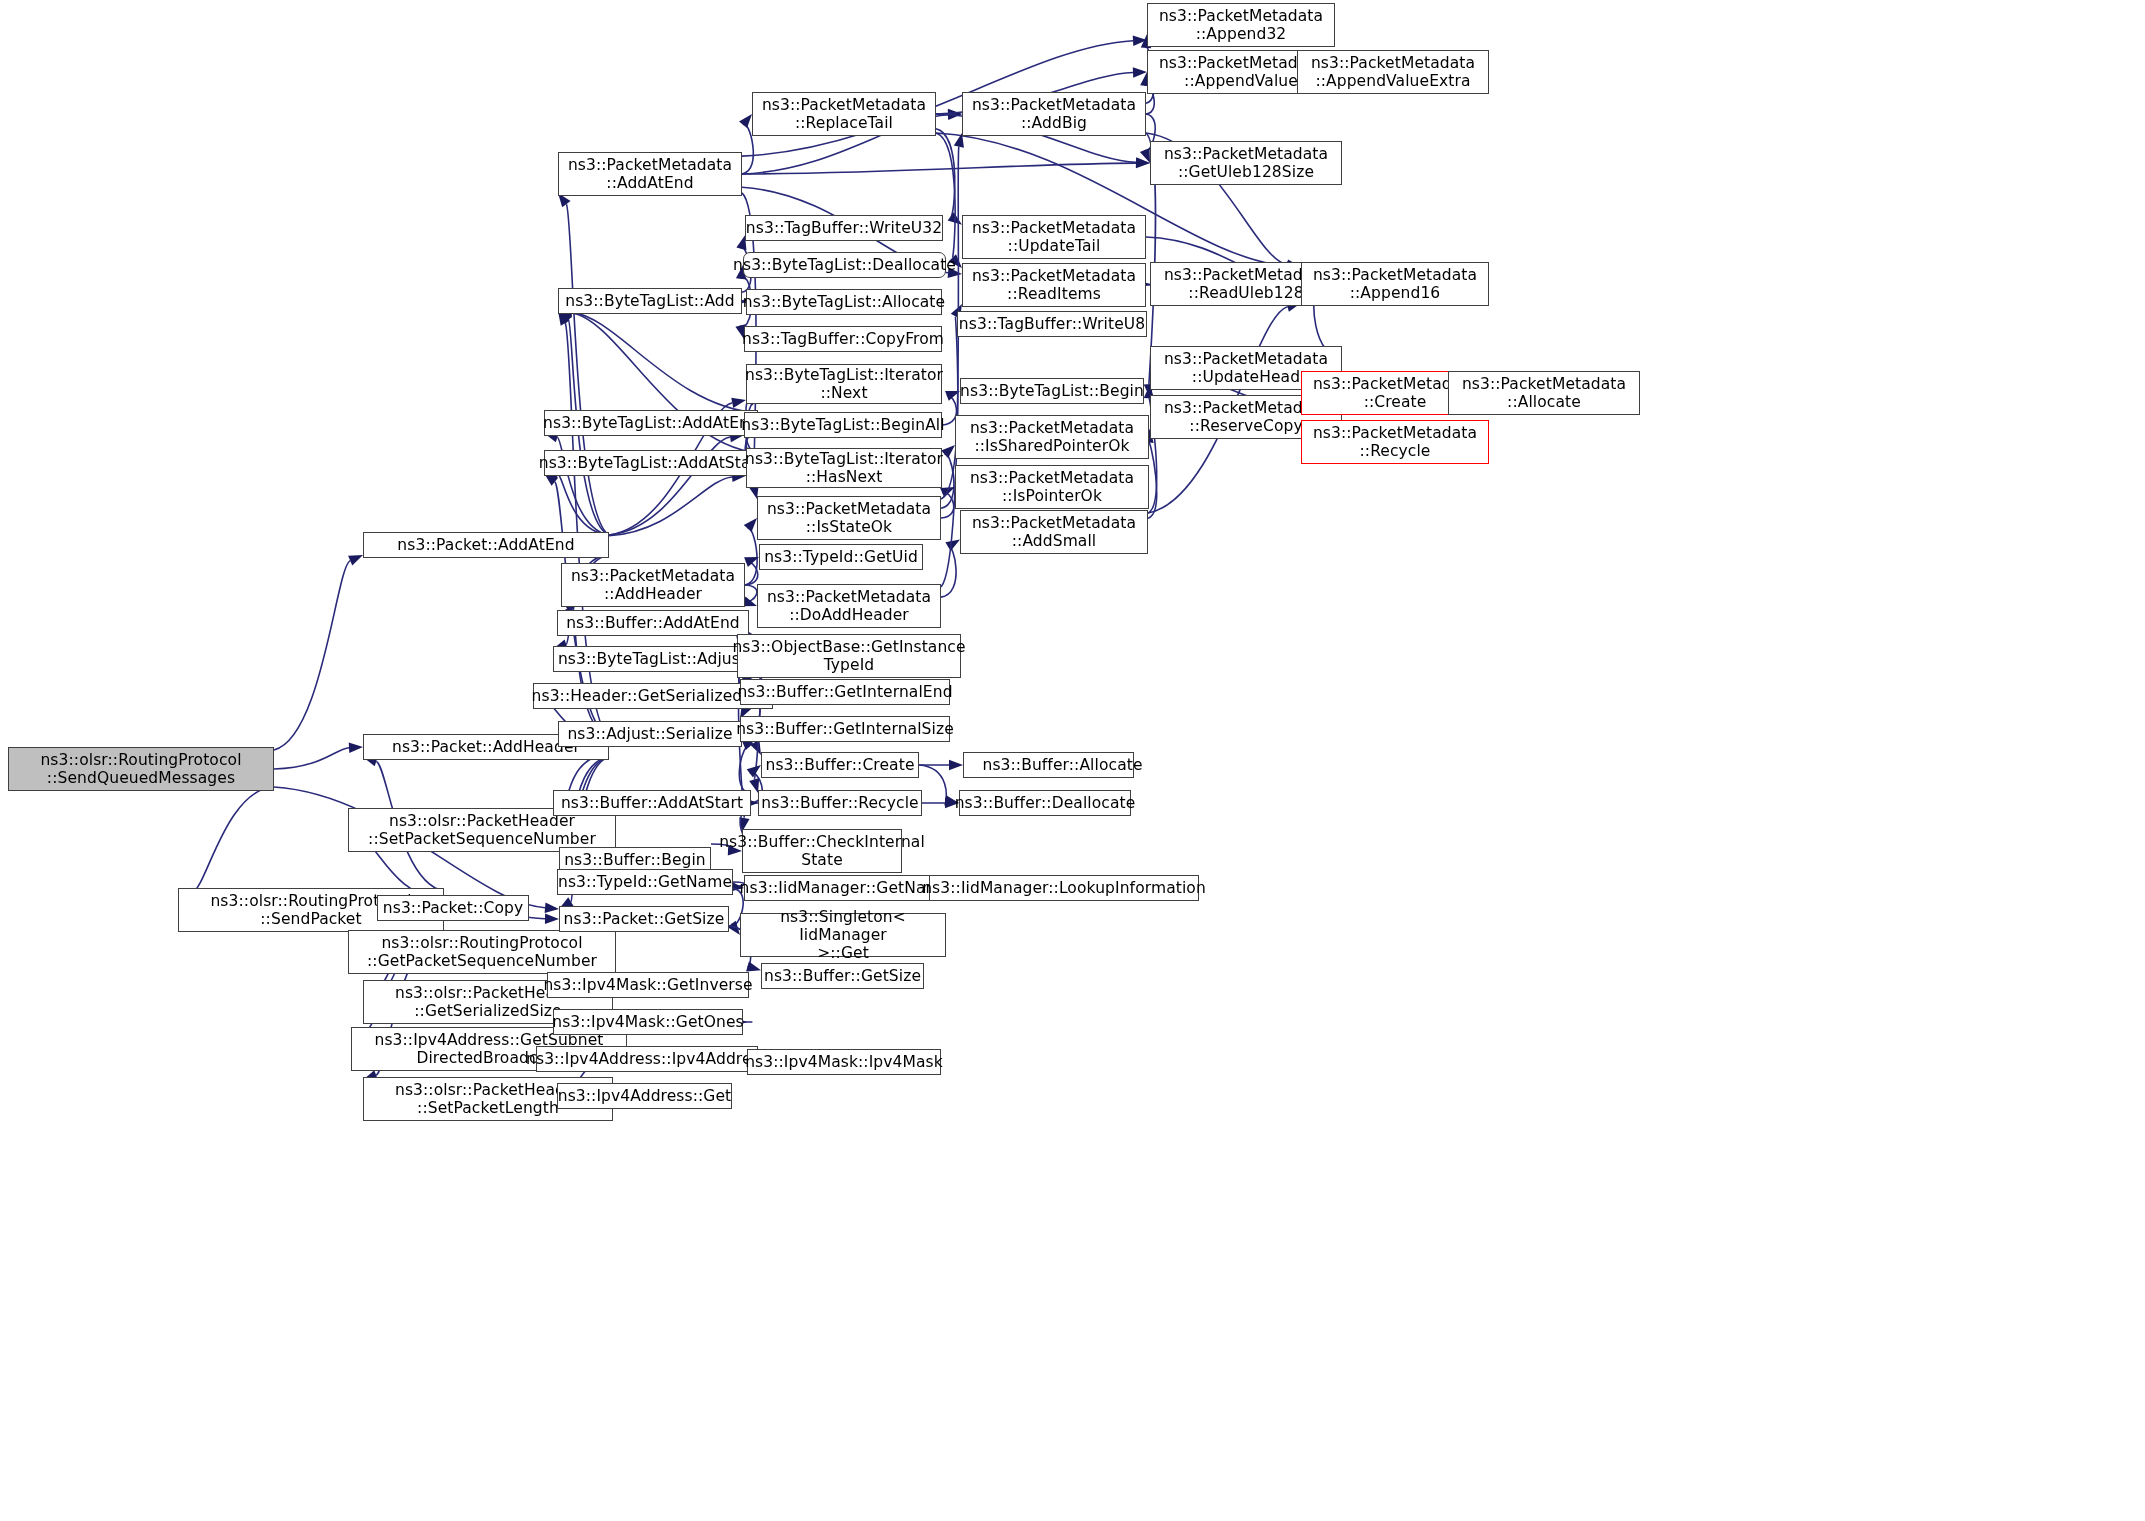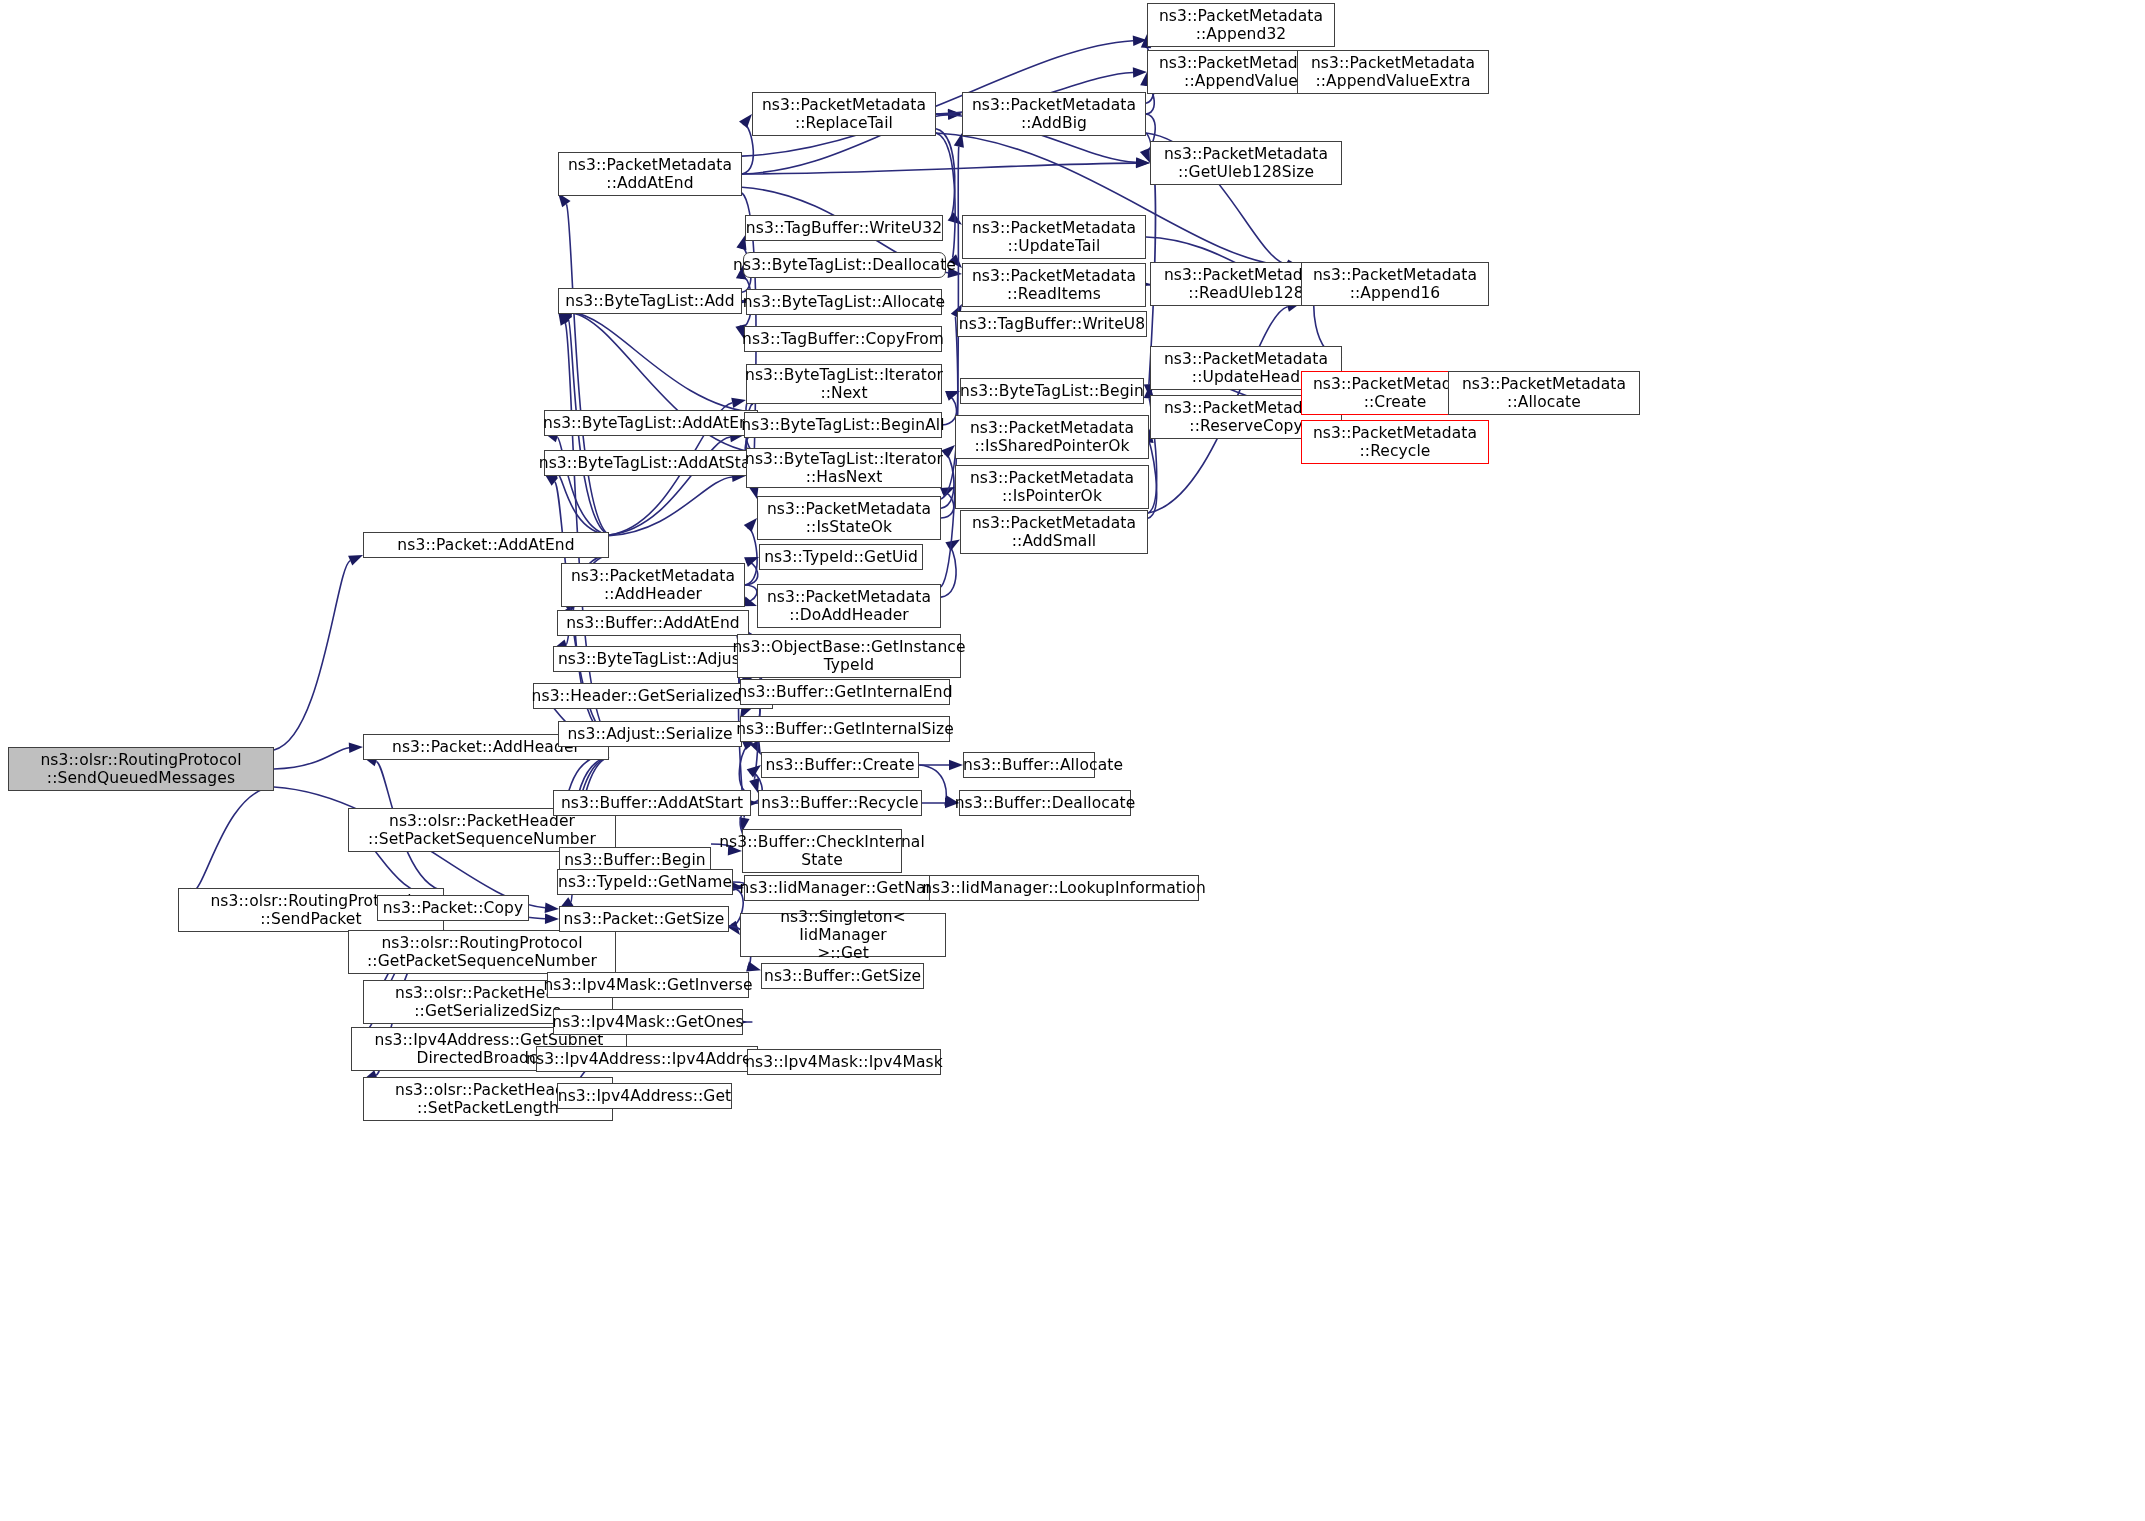--- a/index.html
+++ b/index.html
@@ -301,21 +301,21 @@
       <div class="node" style="left: 962px; top: 263px; width: 184px; height: 44px;">ns3::PacketMetadata
 ::ReadItems</div>
       <div class="node" style="left: 957px; top: 311px; width: 190px; height: 26px;">ns3::TagBuffer::WriteU8</div>
       <div class="node" style="left: 960px; top: 378px; width: 184px; height: 26px;">ns3::ByteTagList::Begin</div>
       <div class="node" style="left: 955px; top: 415px; width: 194px; height: 44px;">ns3::PacketMetadata
 ::IsSharedPointerOk</div>
       <div class="node" style="left: 955px; top: 465px; width: 194px; height: 44px;">ns3::PacketMetadata
 ::IsPointerOk</div>
       <div class="node" style="left: 960px; top: 510px; width: 188px; height: 44px;">ns3::PacketMetadata
 ::AddSmall</div>
-      <div class="node" style="left: 963px; top: 752px; width: 132px; height: 26px; padding-left: 32px;">ns3::Buffer::Allocate</div>
+      <div class="node" style="left: 963px; top: 752px; width: 171px; height: 26px; padding-left: 32px;">ns3::Buffer::Allocate</div>
       <div class="node" style="left: 959px; top: 790px; width: 172px; height: 26px;">ns3::Buffer::Deallocate</div>
       <div class="node" style="left: 929px; top: 875px; width: 270px; height: 26px;">ns3::IidManager::LookupInformation</div>
       <div class="node" style="left: 747px; top: 1009px; width: 194px; height: 26px; margin-top: 40px;">ns3::Ipv4Mask::Ipv4Mask</div>
       <div class="node" style="left: 1150px; top: 141px; width: 192px; height: 44px;">ns3::PacketMetadata
 ::GetUleb128Size</div>
       <div class="node" style="left: 1150px; top: 262px; width: 192px; height: 44px;">ns3::PacketMetadata
 ::ReadUleb128</div>
       <div class="node" style="left: 1150px; top: 346px; width: 192px; height: 44px;">ns3::PacketMetadata
 ::UpdateHead</div>
       <div class="node" style="left: 1150px; top: 395px; width: 192px; height: 44px;">ns3::PacketMetadata

